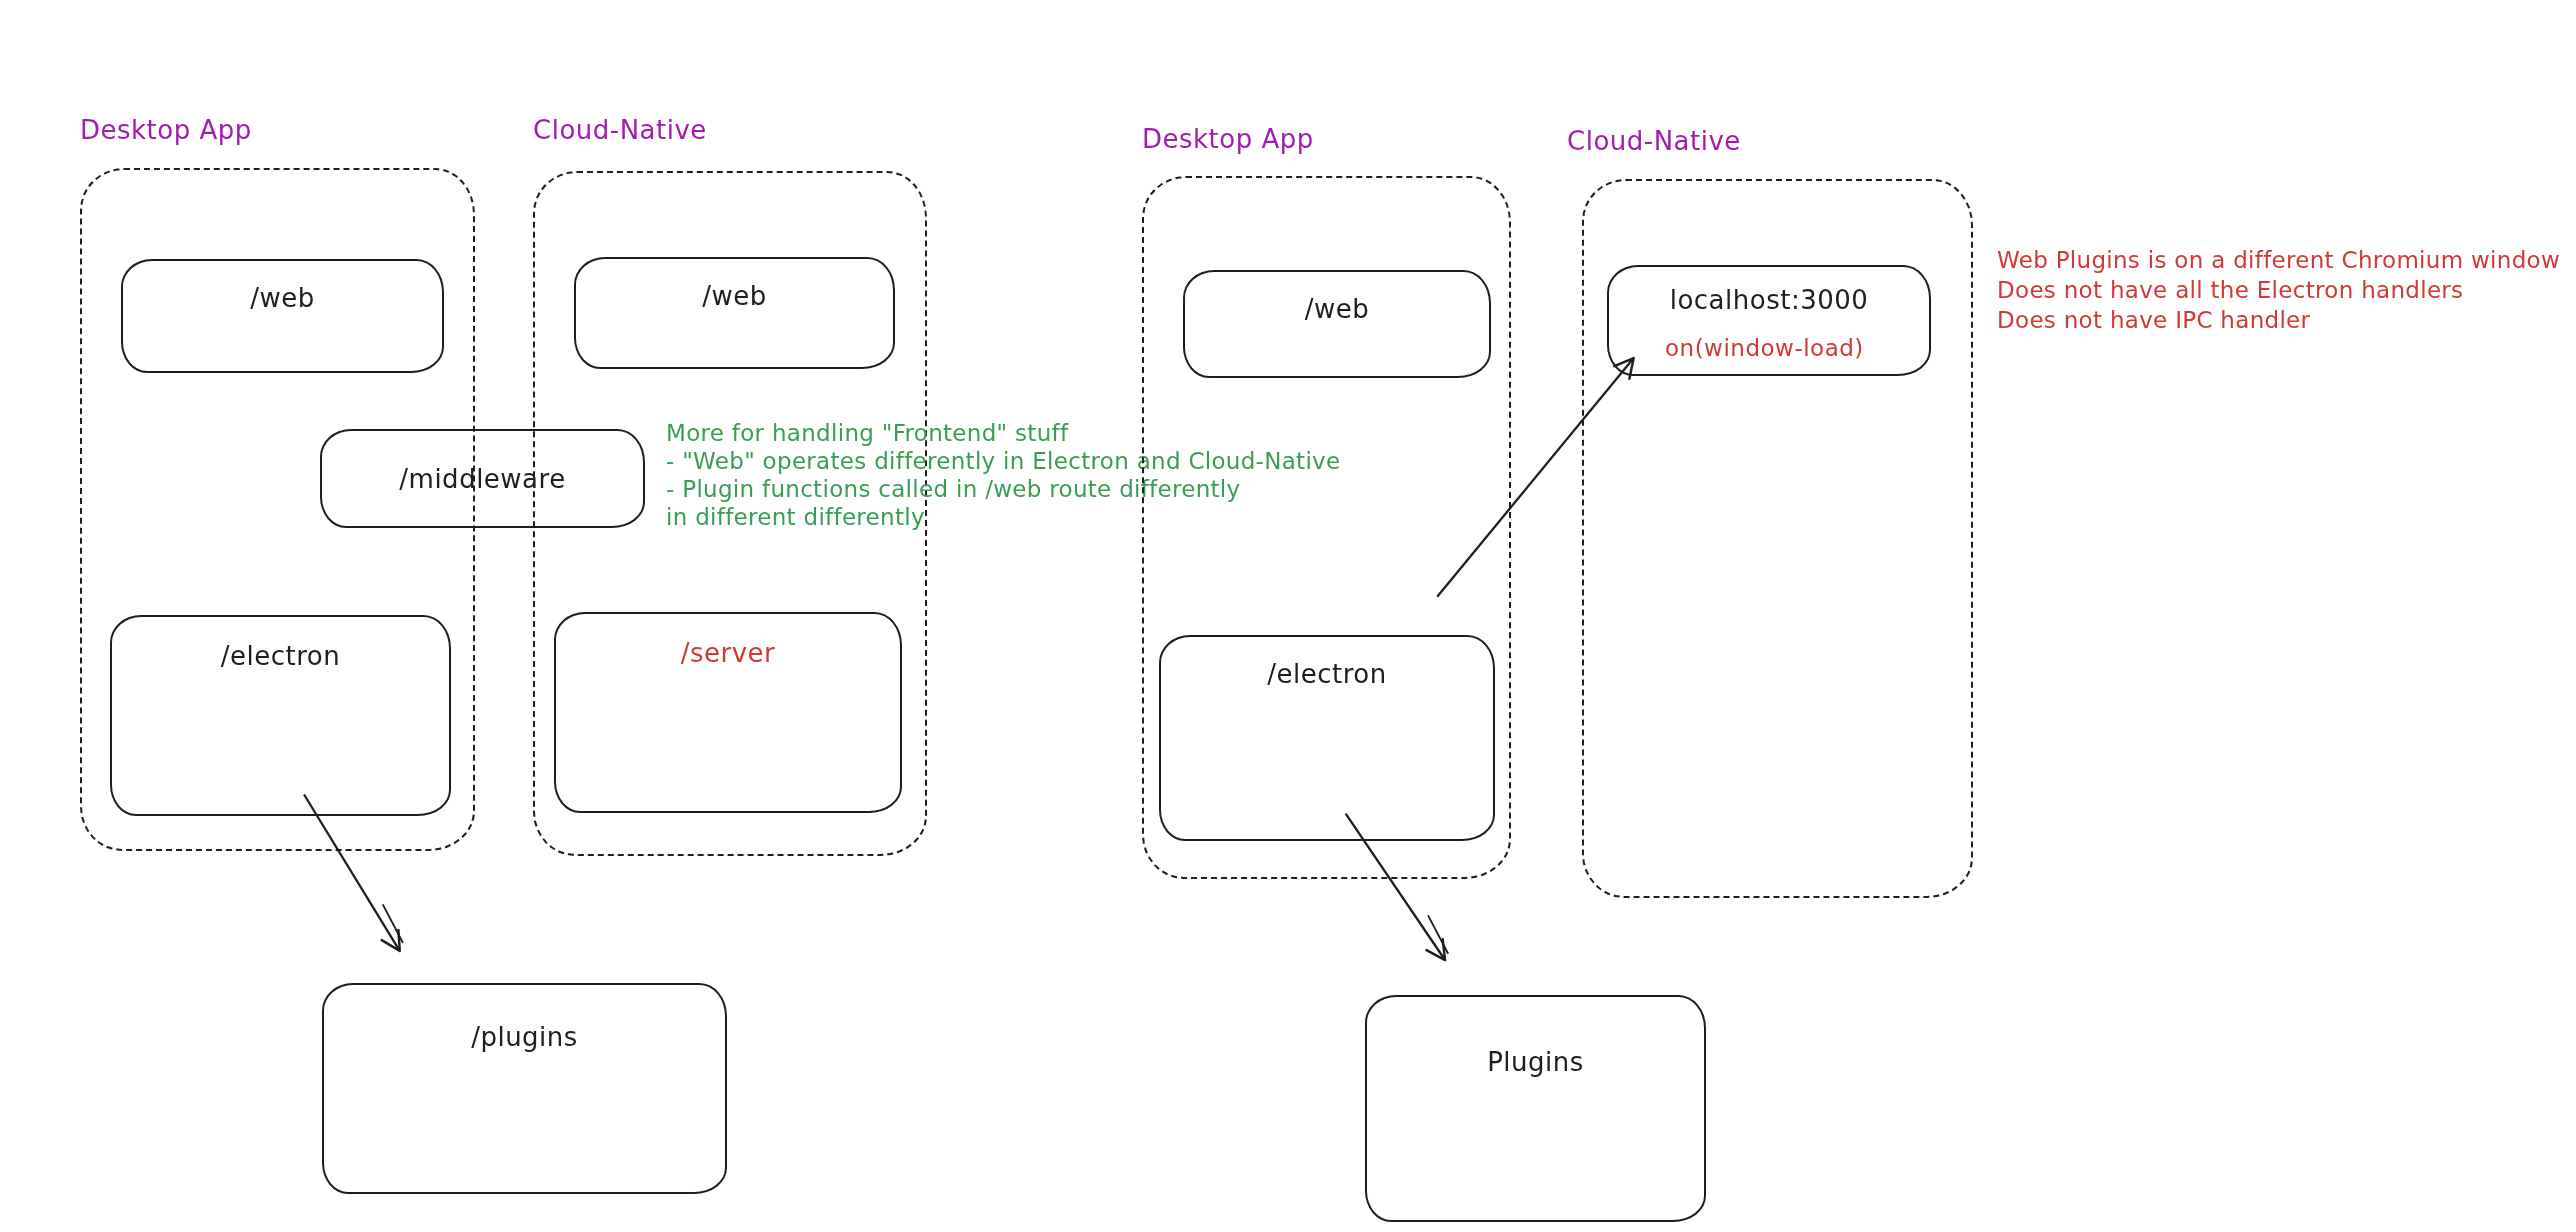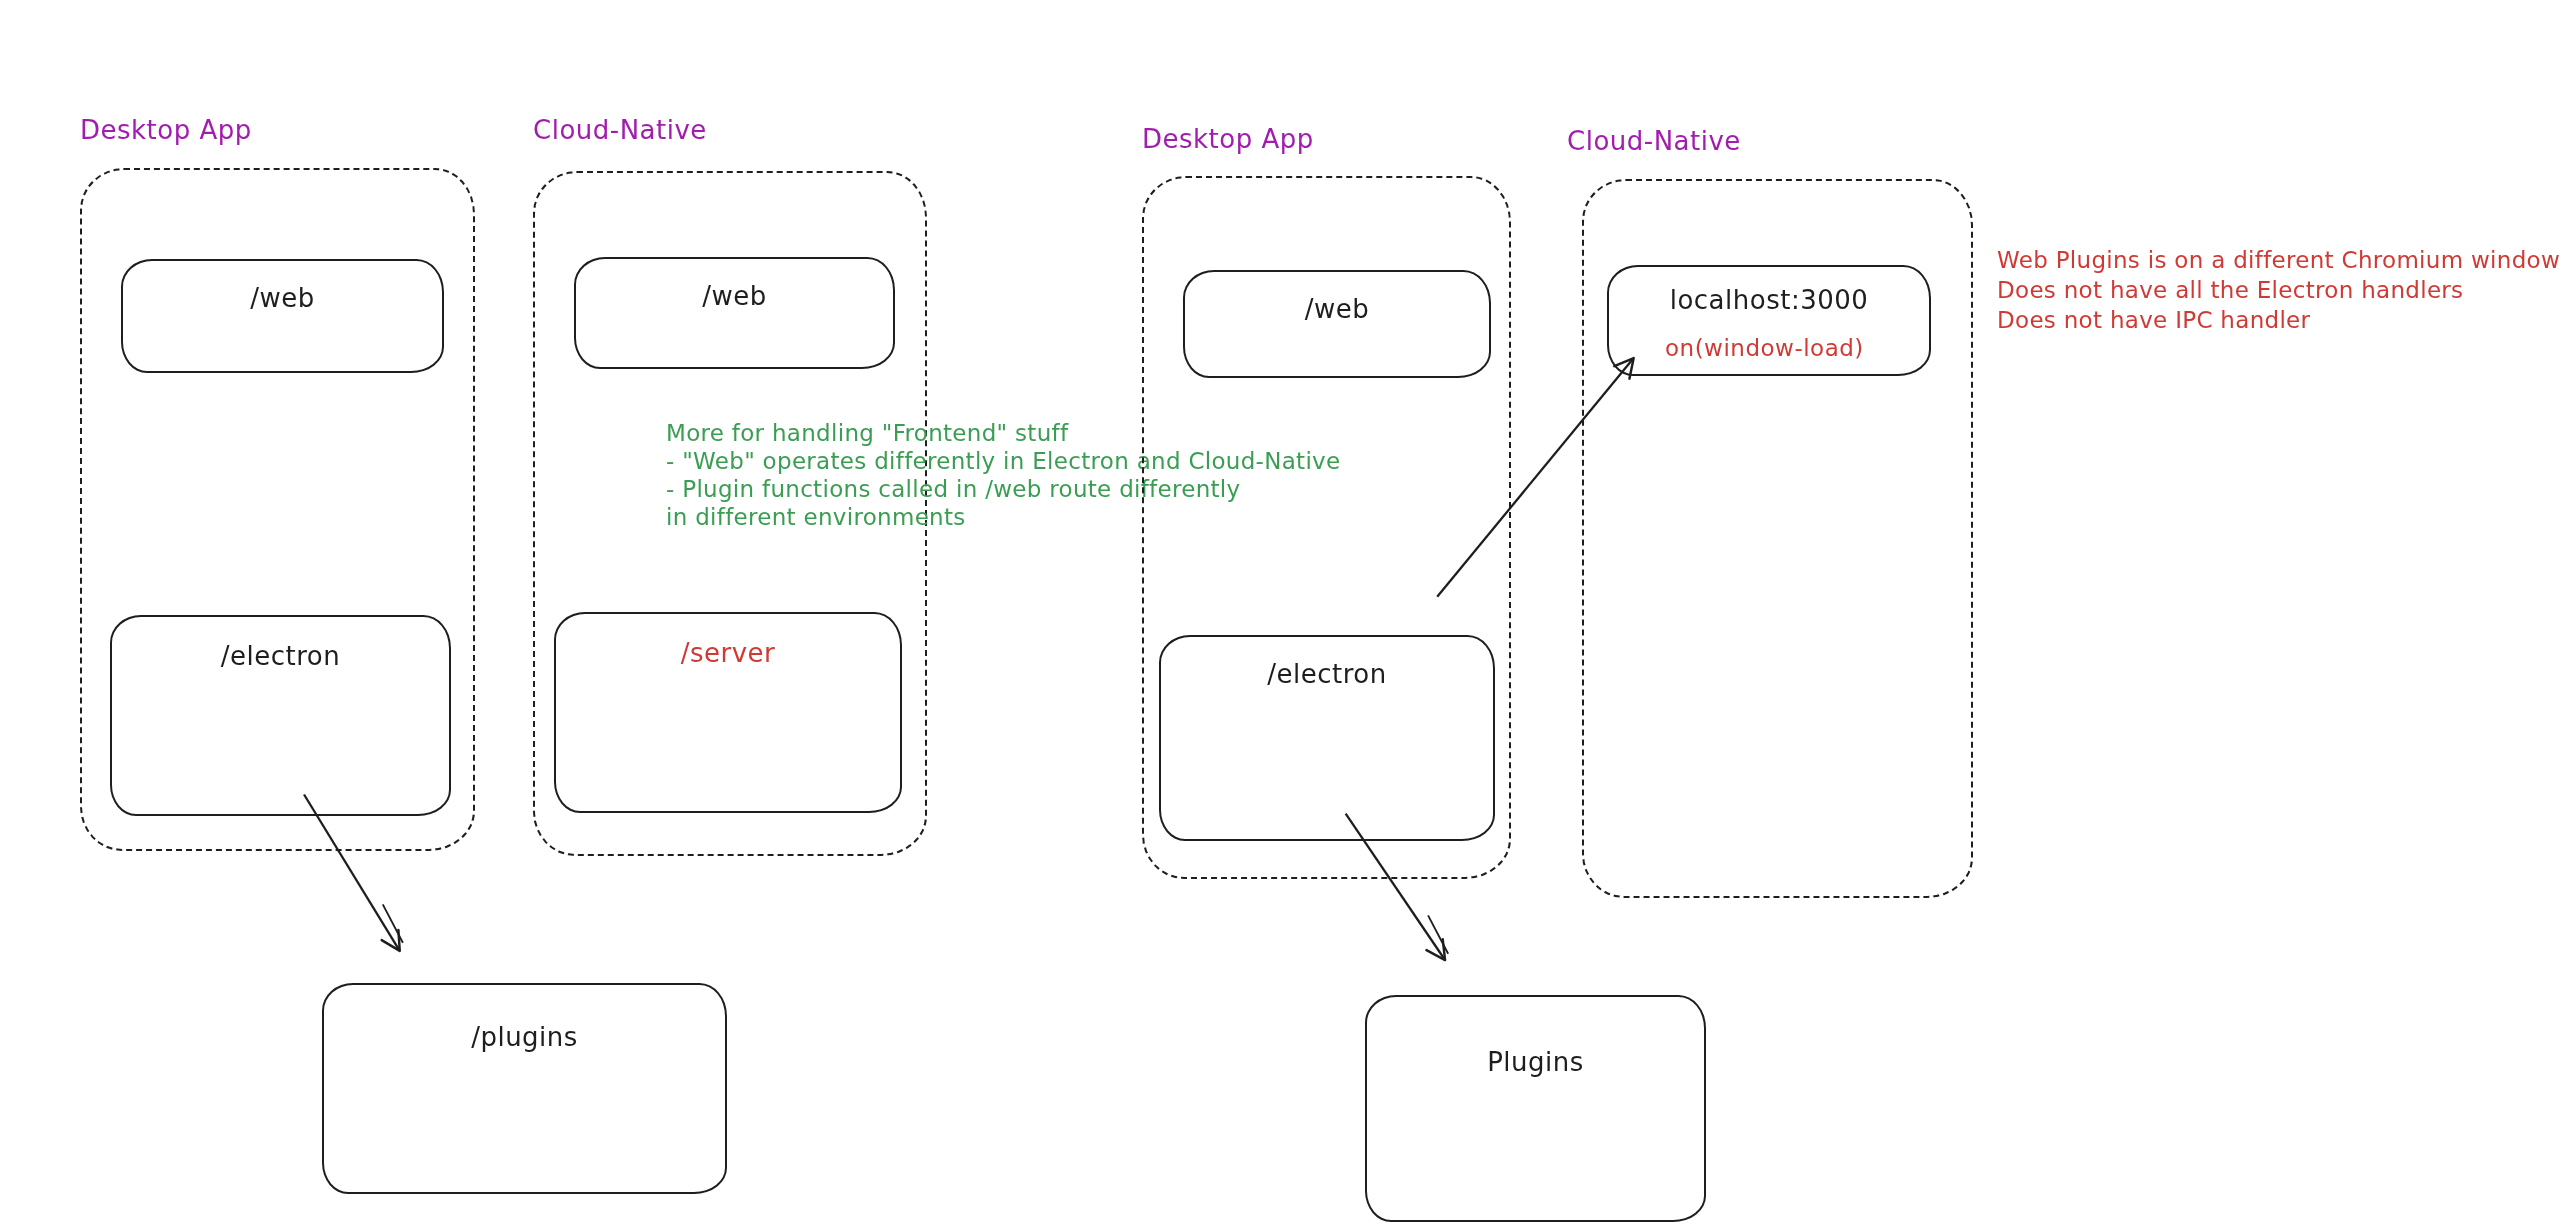--- a/index.html
+++ b/index.html
@@ -107,26 +107,29 @@
   <div class="cluster" style="left:533px; top:171px; width:394px; height:685px;"></div>
 
   <div class="box pad24" style="left:121px; top:231px; width:323px; height:114px;">
     <span class="box-label">/web</span>
   </div>
 
   <div class="box pad24" style="left:574px; top:229px; width:321px; height:112px;">
     <span class="box-label">/web</span>
   </div>
 
+  <div class="box center-v" style="left:320px; top:401px; width:325px; height:99px;">
+    <span class="box-label">/middleware</span>
+  </div>
 
   <div class="note green-text" style="left:666px; top:419px;">
     <div class="note-line">More for handling "Frontend" stuff</div>
     <div class="note-line">- "Web" operates differently in Electron and Cloud-Native</div>
     <div class="note-line">- Plugin functions called in /web route differently</div>
-    <div class="note-line">in different environments</div>
+    <div class="note-line">in different differently</div>
   </div>
 
   <div class="box pad26" style="left:110px; top:587px; width:341px; height:201px;">
     <span class="box-label">/electron</span>
   </div>
 
   <div class="box pad26" style="left:554px; top:584px; width:348px; height:201px;">
     <span class="box-label red-text">/server</span>
   </div>
 

